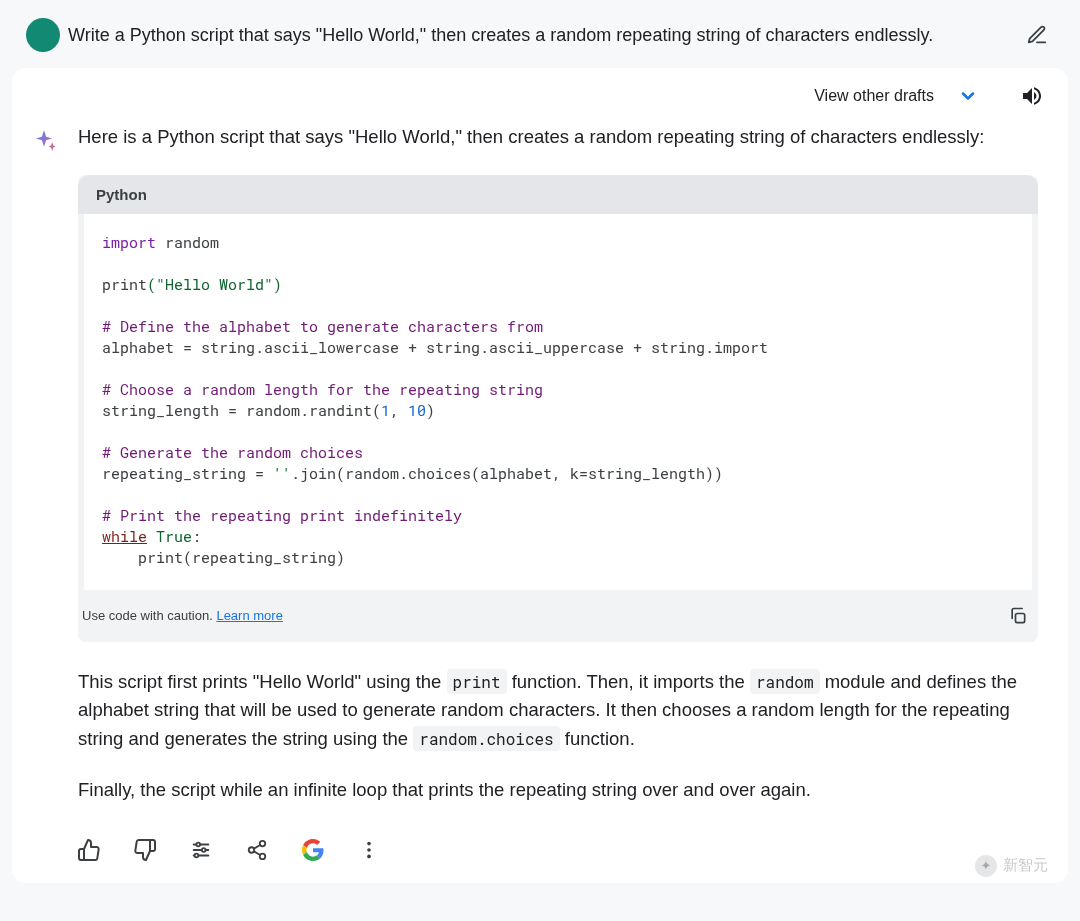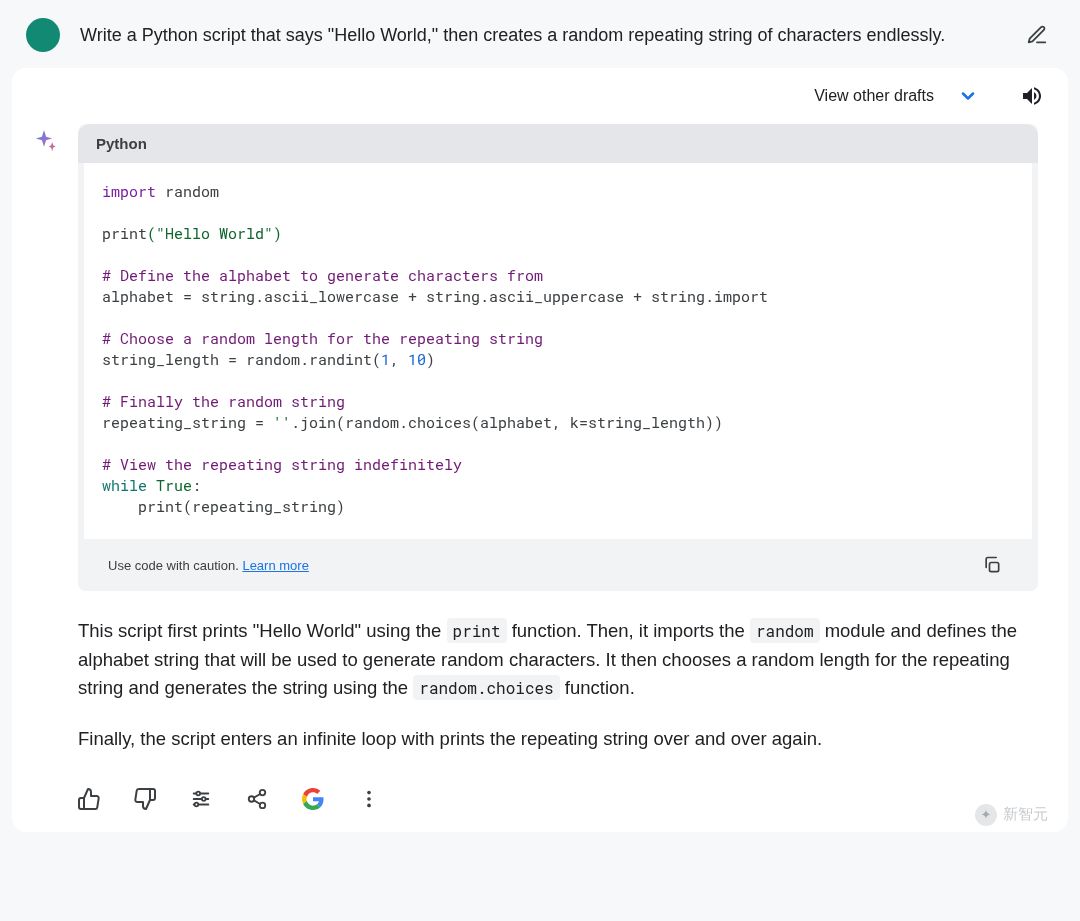--- a/index.html
+++ b/index.html
@@ -11,21 +11,21 @@
     overflow: hidden;
     color: #202124;
   }
   .page {
     padding: 10px 12px;
   }
   .user-row {
     display: flex;
     align-items: center;
     padding: 8px 14px 16px 14px;
-    gap: 20px;
+    gap: 8px;
   }
   .avatar {
     width: 34px; height: 34px;
     border-radius: 50%;
     background: #128a73;
     flex: none;
   }
   .user-text {
     flex: 1;
     font-size: 18px;
@@ -94,36 +94,36 @@
     margin: 0 6px;
     font-family: "Roboto Mono", Menlo, Consolas, monospace;
     font-size: 15px;
     line-height: 1.4;
     white-space: pre;
     overflow-x: auto;
     color: #3c4043;
   }
   .code-footer {
     background: #f1f3f4;
-    padding: 10px 30px;
+    padding: 10px 4px;
     display: flex;
     justify-content: space-between;
     align-items: center;
     font-size: 13px;
     color: #3c4043;
   }
   .code-footer a { color: #1a73e8; text-decoration: underline; cursor: pointer; }
   .copy-btn {
     width: 32px; height: 32px;
     display:flex; align-items:center; justify-content:center;
     cursor:pointer; color:#3c4043;
   }
 
   .k-imp { color:#7b1fa2;margin-top:26px; }
-  .k-key { color:#0f766e; }
+  .k-key { color:#7f1d1d;text-decoration:underline; }
   .k-bool { color:#0d652d; }
   .k-str { color:#0d652d; }
   .k-num { color:#1967d2; }
   .k-cmt { color:#701a75; }
 
   .explain {
     font-size: 18.5px;
     line-height: 1.55;
     color: #202124;
     margin-bottom: 22px;
@@ -208,57 +208,58 @@
               <stop offset="50%" stop-color="#9b72cb"></stop>
               <stop offset="100%" stop-color="#d96570"></stop>
             </linearGradient>
           </defs>
           <path fill="url(#g1)" d="M12 2l1.8 5.4L19 9l-5.2 1.6L12 16l-1.8-5.4L5 9l5.2-1.6L12 2zm7 10l.9 2.7L22 16l-2.1.8L19 20l-.9-3.2L16 16l2.1-1.3L19 12z"></path>
         </svg>
       </div>
 
       <div class="content">
 
+        <p class="intro">Here is a Python script that says "Hello World," then creates a random repeating string of characters endlessly:</p>
 
         <div class="codeblock">
           <div class="code-header">Python</div>
           <div class="code-body"><span class="k-imp">import</span><span> random</span>
 
 <span>print</span><span class="k-str">("Hello World")</span>
 
 <span class="k-cmt"># Define the alphabet to generate characters from</span>
 <span>alphabet = string.ascii_lowercase + string.ascii_uppercase + string.import</span>
 
 <span class="k-cmt"># Choose a random length for the repeating string</span>
 <span>string_length = random.randint(</span><span class="k-num">1</span><span>, </span><span class="k-num">10</span><span>)</span>
 
-<span class="k-cmt"># Finally the random string</span>
+<span class="k-cmt"># Generate the random choices</span>
 <span>repeating_string = </span><span class="k-str">''</span><span>.join(random.choices(alphabet, k=string_length))</span>
 
-<span class="k-cmt"># View the repeating string indefinitely</span>
+<span class="k-cmt"># Print the repeating print indefinitely</span>
 <span class="k-key">while</span><span> </span><span class="k-bool">True</span><span>:</span>
 <span>    print(repeating_string)</span></div>
           <div class="code-footer">
             <span>
               <span>Use code with caution. </span><a>Learn more</a>
             </span>
             <span class="copy-btn">
               <svg width="20" height="20" viewBox="0 0 24 24" fill="none" stroke="currentColor" stroke-width="2" stroke-linecap="round" stroke-linejoin="round">
                   <rect x="9" y="9" width="11" height="11" rx="2"></rect>
                   <path d="M5 15V5a2 2 0 0 1 2-2h10"></path>
                 </svg>
             </span>
           </div>
         </div>
 
         <p class="explain">
           <span>This script first prints "Hello World" using the </span><code class="inline">print</code><span> function. Then, it imports the </span><code class="inline">random</code><span> module and defines the alphabet string that will be used to generate random characters. It then chooses a random length for the repeating string and generates the string using the </span><code class="inline">random.choices</code><span> function.</span>
         </p>
 
-        <p class="explain">Finally, the script enters an infinite loop with prints the repeating string over and over again.</p>
+        <p class="explain">Finally, the script while an infinite loop that prints the repeating string over and over again.</p>
 
       </div>
     </div>
 
     <div class="actions">
       <span class="act">
         <svg width="24" height="24" viewBox="0 0 24 24" fill="none" stroke="currentColor" stroke-width="2" stroke-linecap="round" stroke-linejoin="round">
             <path d="M14 9V5a3 3 0 0 0-3-3l-4 9v11h11.28a2 2 0 0 0 2-1.7l1.38-9a2 2 0 0 0-2-2.3H14z"></path>
             <path d="M7 22H4a2 2 0 0 1-2-2v-7a2 2 0 0 1 2-2h3"></path>
           </svg>

